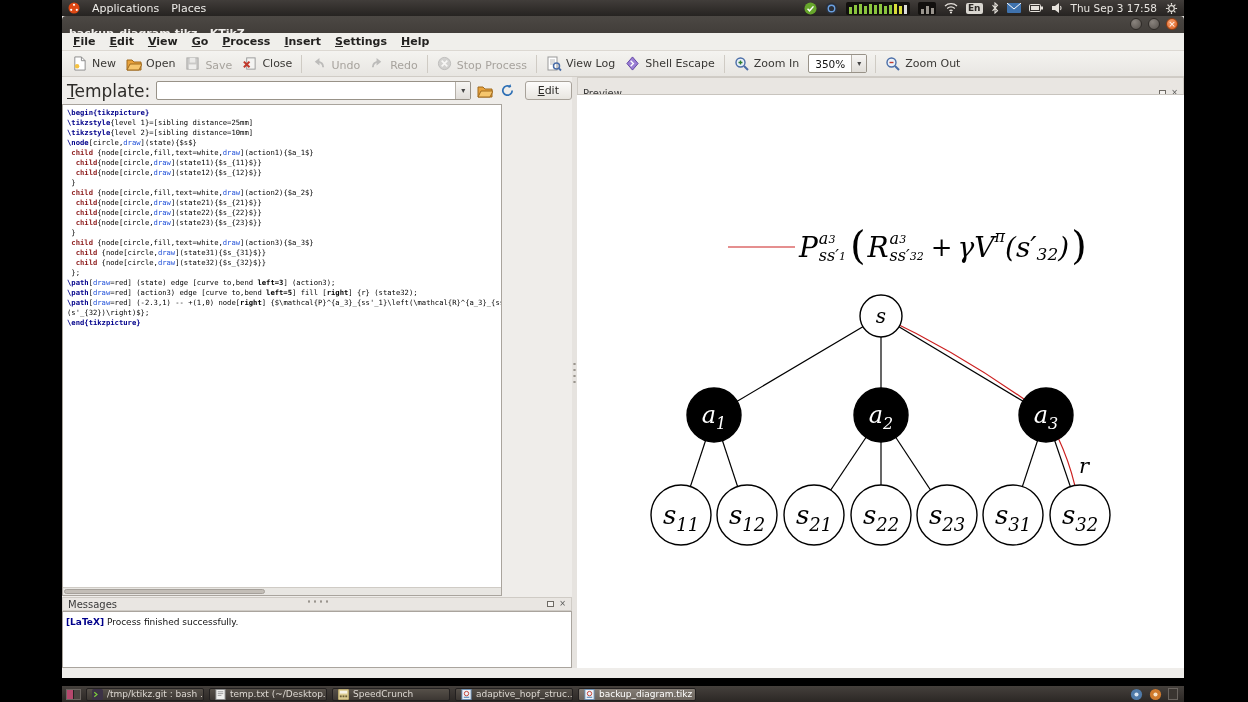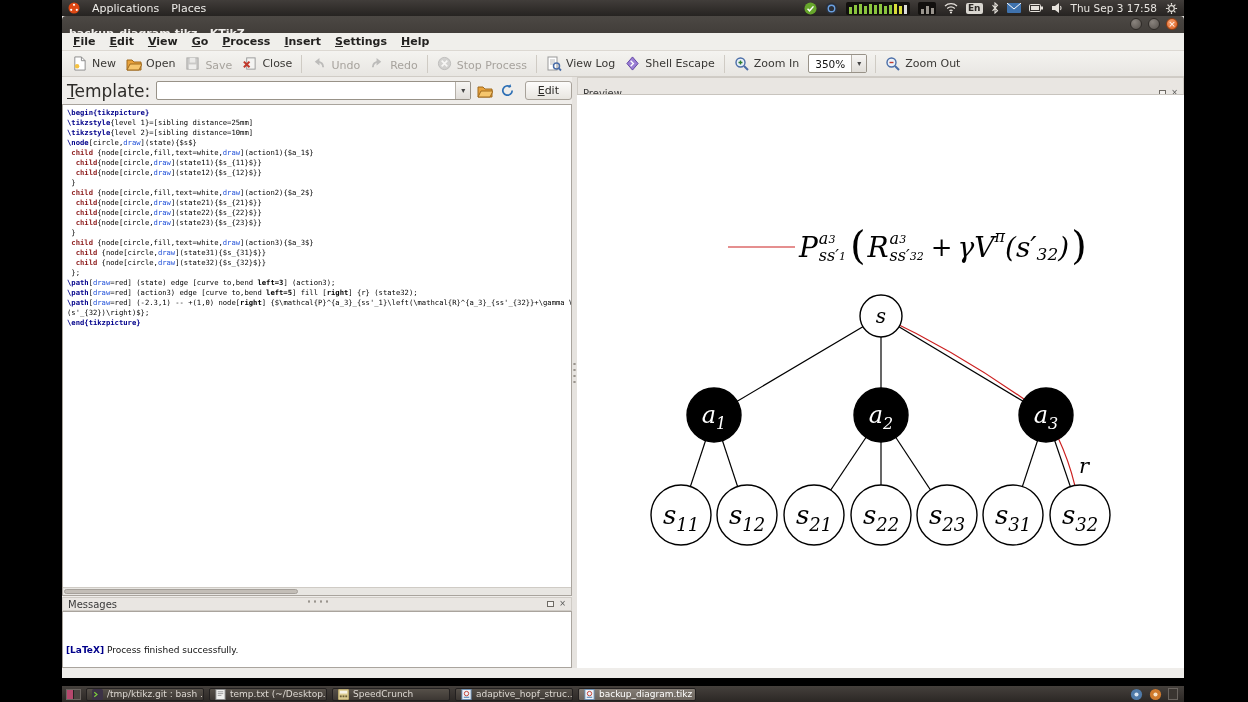--- a/index.html
+++ b/index.html
@@ -53,21 +53,21 @@
   .template-row { position:absolute; top:61px; left:0; width:510px; height:27px; display:flex; align-items:center; padding-left:5px; }
   .tmpl-label { font-size:17px; color:#2e2c29; margin-right:6px; display:inline-block; }
   .tmpl-combo { display:inline-flex; width:336px; height:19px; background:#fff; border:1px solid #989288;
     border-radius:2px; align-items:center; justify-content:space-between; overflow:hidden; }
   .tmpl-value { padding:0 4px; font-size:10px; color:#111; }
   .mini-btn { width:20px; height:20px; display:inline-flex; align-items:center; justify-content:center; margin-left:4px; border-radius:3px; }
   .edit-btn { margin-left:8px; padding:2px 12px; font-size:11px; color:#2e2c29; display:inline-block;
     background:linear-gradient(#fdfcfb,#e8e5e0); border:1px solid #a8a29a; border-radius:3px; }
 
   
-  .editor { position:absolute; top:88px; left:0; width:510px; height:492px; background:#fff; border:1px solid #a9a49d; overflow:hidden; }
+  .editor { position:absolute; top:88px; left:0; width:440px; height:492px; background:#fff; border:1px solid #a9a49d; overflow:hidden; }
   .code { padding:3px 0 0 4px; font-family:"DejaVu Sans Mono","Liberation Mono",monospace; font-size:7.2px; }
   .code-line { white-space:pre; height:10px; line-height:10px; }
   .tok-k { color:#00008b; font-weight:bold; }
   .tok-c { color:#8b1a1a; font-weight:bold; }
   .tok-b { color:#1f4fd8; }
   .tok-o { color:#000; font-weight:bold; }
   .tok-t { color:#000; }
   .hscroll { position:absolute; left:0; right:0; bottom:0; height:8px; background:#e8e6e2; border-top:1px solid #cfcbc5; }
   .hthumb { position:absolute; left:1px; top:1px; height:5px; width:46%; background:#c3beb7; border:1px solid #a5a09a; border-radius:3px; }
 
@@ -99,21 +99,21 @@
   .f-line { display:flex; }
   .f-tiny { font-size:11px; transform:translateY(3px); }
   .f-paren { font-size:40px; font-style:normal; font-weight:300; margin:0 2px; transform:translateY(-2px); }
   .f-plus { font-size:26px; font-style:normal; margin:0 5px; }
   .f-sup { font-size:16px; align-self:flex-start; margin-top:5px; }
   .f-arg { font-size:28px; display:flex; align-items:center; }
   .f-argsub { font-size:17px; transform:translateY(7px); }
 
   
   .messages-body { position:absolute; top:595px; left:0; width:510px; height:57px; background:#fff; border:1px solid #a9a49d; }
-  .log-line { font-size:9px; padding:5px 3px; color:#111;margin-top:28px; }
+  .log-line { font-size:9px; padding:5px 3px; color:#111; }
   .log-tag { color:#00008b; font-weight:bold; }
 
   
   .statusbar { position:absolute; top:652px; left:0; right:0; height:10px; background:#efedea; border-top:1px solid #cfcbc5;
     display:flex; justify-content:flex-end; align-items:center; gap:18px; padding-right:34px; font-size:8.5px; color:#3c3a37;margin-top:28px; }
 
   
   .taskbar { position:absolute; left:0; top:686px; width:1122px; height:16px;
     background:linear-gradient(#45403c,#2b2724); display:flex; align-items:center; padding:0 4px; gap:5px; }
   .task-items { display:flex; gap:5px; }

